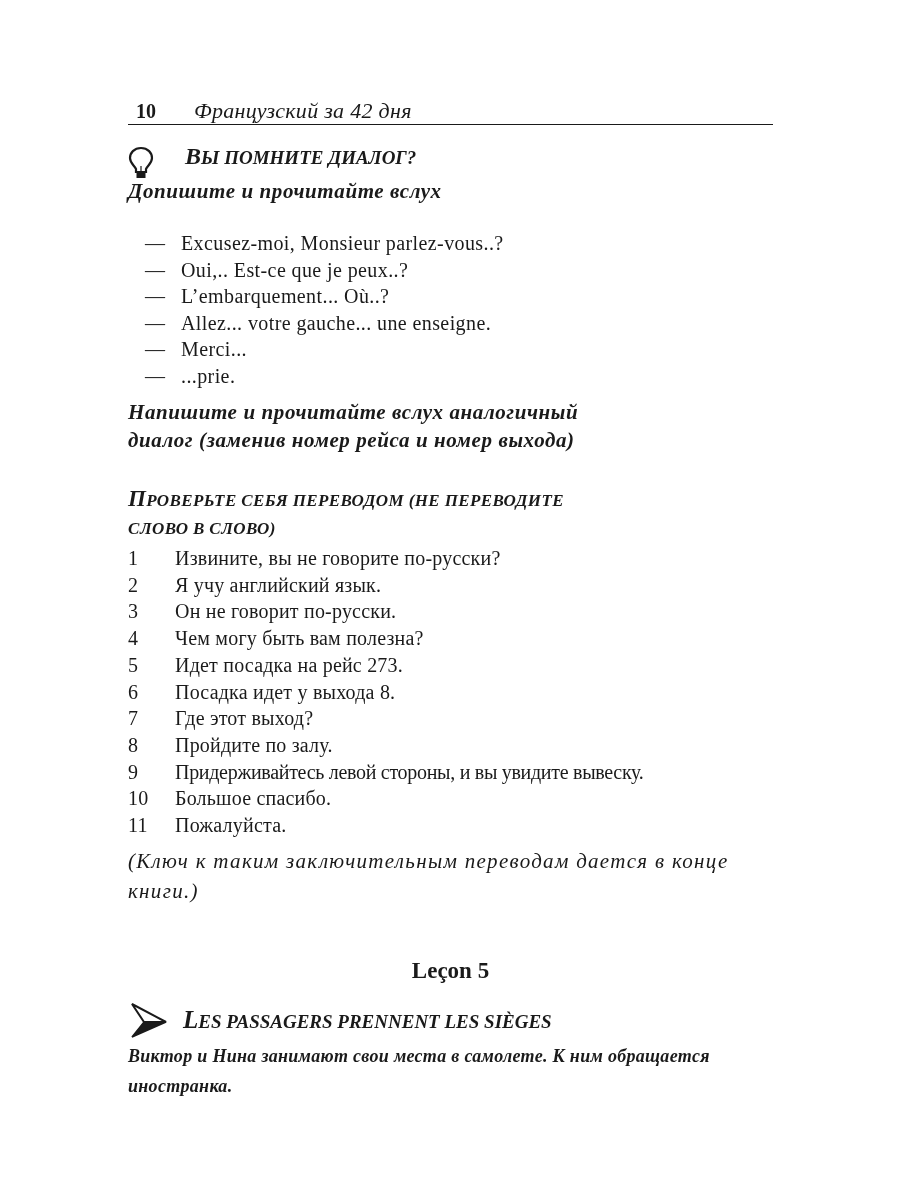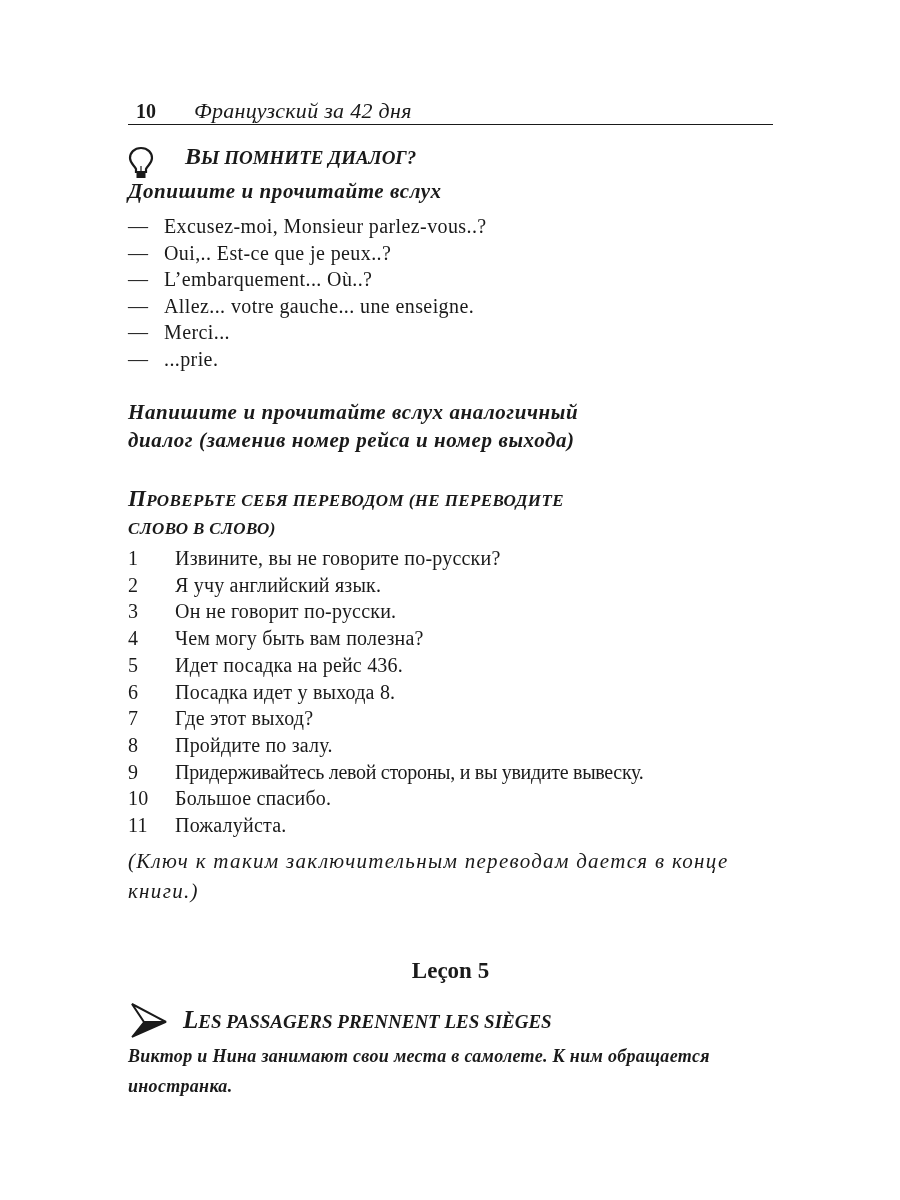--- a/index.html
+++ b/index.html
@@ -10,21 +10,21 @@
     .page-num { position: absolute; left: 8px; top: 2px; font-size: 20px; font-weight: bold; }
     .book-title { position: absolute; left: 66px; top: 0px; font-size: 22px; font-style: italic; letter-spacing: 0.3px; }
 
     .sec1-head { position: absolute; top: 143px; left: 0; height: 34px; width: 645px; font-family: Liberation Serif, serif; }
     .bulb-icon { position: absolute; left: 0; top: 3px; width: 26px; height: 34px; }
     .sec1-title { position: absolute; left: 57px; top: 0; font-size: 24px; font-weight: bold; font-style: italic; }
     .sec1-title .sc { font-size: 19px; }
 
     .sub-title { position: absolute; font-size: 21px; font-weight: bold; font-style: italic; letter-spacing: 0.6px; line-height: 28px; }
 
-    .dialog-list { position: absolute; top: 213px; left: 0; margin: 0; padding: 0; list-style: none; }
+    .dialog-list { position: absolute; top: 213px; left: 0; margin: 17px; padding: 0; list-style: none; }
     .dialog-list li { font-size: 20px; line-height: 26.5px; letter-spacing: 0.4px; white-space: nowrap; }
     .dash { display: inline-block; width: 36px; }
 
     .numbered { position: absolute; top: 545px; left: 0; margin: 0; padding: 0; list-style: none; }
     .numbered li { font-size: 20px; line-height: 26.7px; white-space: nowrap; letter-spacing: 0.2px; }
     .numbered .num { display: inline-block; width: 47px; }
 
     .key-note { position: absolute; top: 846px; left: 0; width: 645px; font-size: 21px; font-style: italic; line-height: 30px; letter-spacing: 1.3px; }
 
     .lesson { position: absolute; top: 958px; left: 0; width: 645px; text-align: center; font-size: 23px; font-weight: bold; }
@@ -74,21 +74,21 @@
   <div class="sub-title" style="top:485px; left:0; letter-spacing:0.4px;">
     <div><span style="font-size:23px">П</span><span style="text-transform:uppercase; font-size:17px">роверьте себя переводом (не переводите</span></div>
     <div style="text-transform:uppercase; font-size:17px">слово в слово)</div>
   </div>
 
   <ul class="numbered">
     <li><span class="num">1</span><span>Извините, вы не говорите по-русски?</span></li>
     <li><span class="num">2</span><span>Я учу английский язык.</span></li>
     <li><span class="num">3</span><span>Он не говорит по-русски.</span></li>
     <li><span class="num">4</span><span>Чем могу быть вам полезна?</span></li>
-    <li><span class="num">5</span><span>Идет посадка на рейс 436.</span></li>
+    <li><span class="num">5</span><span>Идет посадка на рейс 273.</span></li>
     <li><span class="num">6</span><span>Посадка идет у выхода 8.</span></li>
     <li><span class="num">7</span><span>Где этот выход?</span></li>
     <li><span class="num">8</span><span>Пройдите по залу.</span></li>
     <li><span class="num">9</span><span style="letter-spacing:-0.3px">Придерживайтесь левой стороны, и вы увидите вывеску.</span></li>
     <li><span class="num">10</span><span>Большое спасибо.</span></li>
     <li><span class="num">11</span><span>Пожалуйста.</span></li>
   </ul>
 
   <div class="key-note">(Ключ к таким заключительным переводам дается в конце книги.)</div>
 

